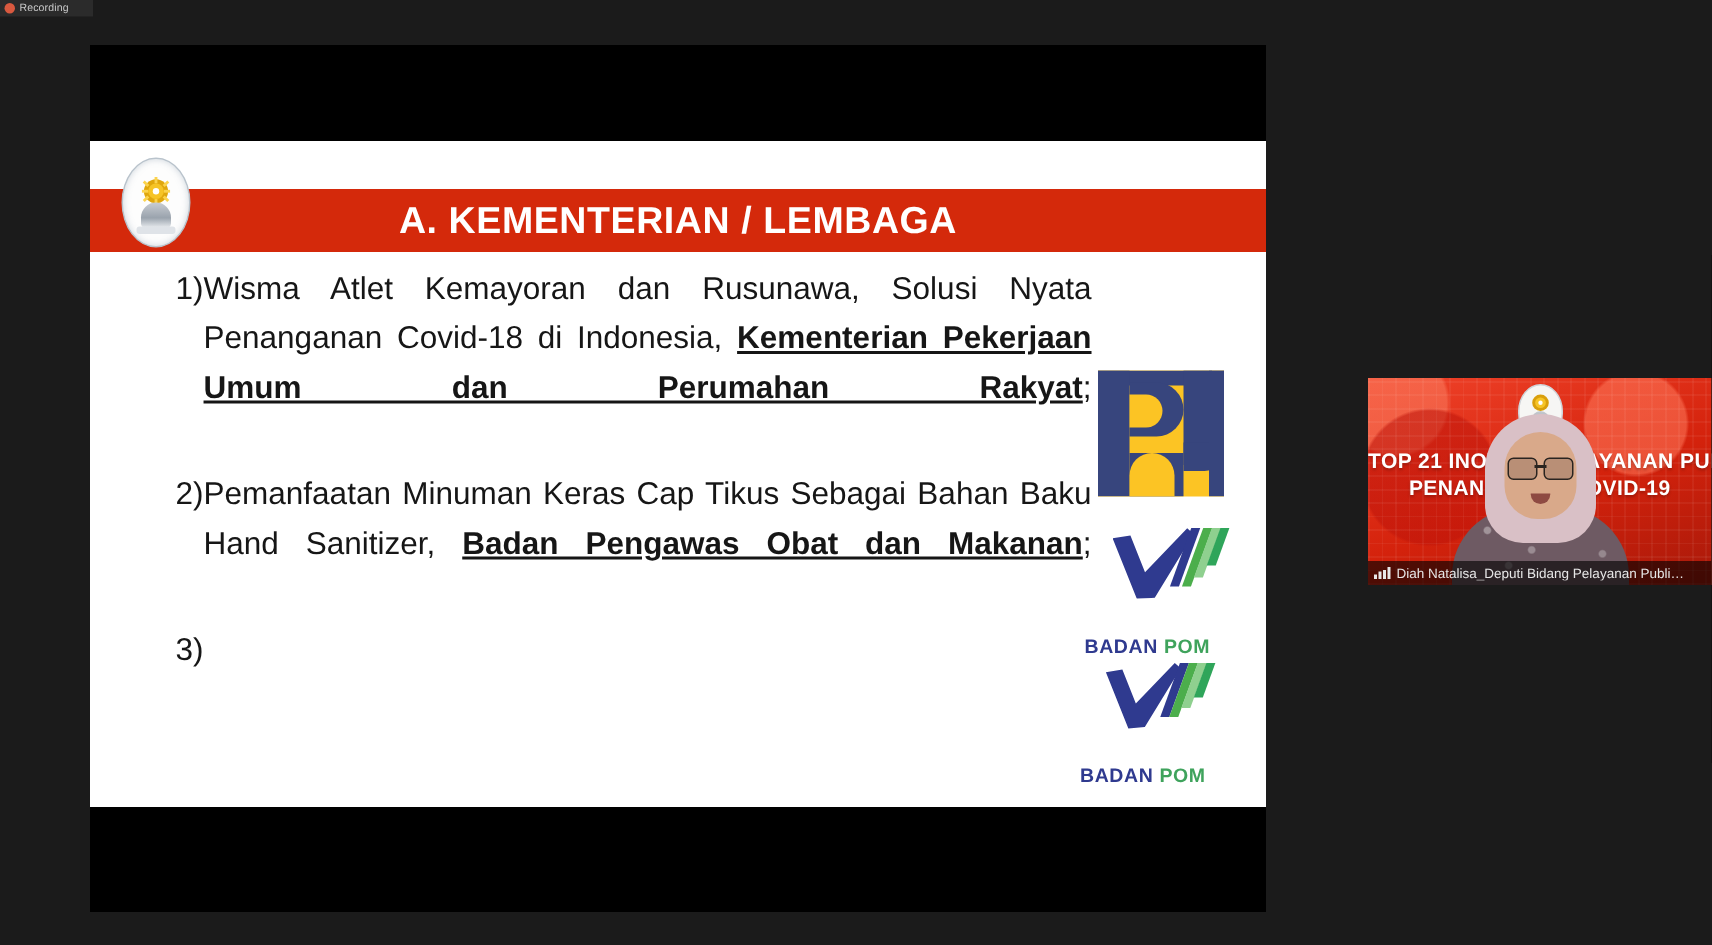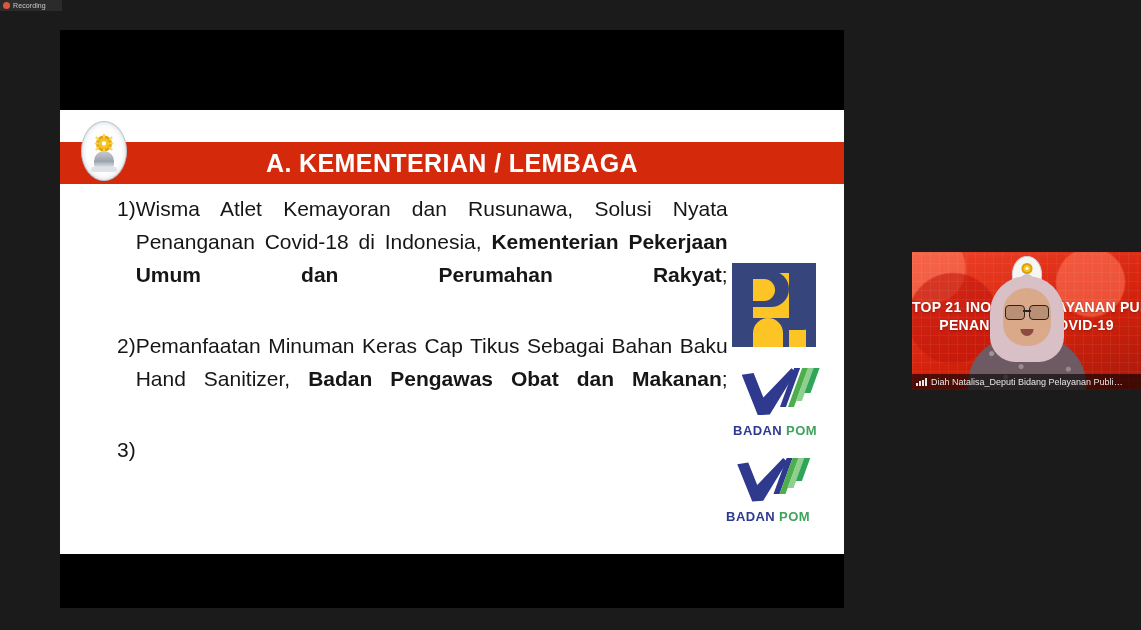--- a/index.html
+++ b/index.html
@@ -42,21 +42,21 @@
 
   
   #share-stage {
     position: absolute;
     left: 60px; top: 30px;
     width: 784px; height: 578px;
     background: #000;
   }
   #slide {
     position: absolute;
-    left: 0; top: 80px;
+    left: 0; top: 64px;
     width: 784px; height: 444px;
     background: #ffffff;
     overflow: hidden;
   }
 
   
   #title-banner {
     position: absolute;
     left: 0; top: 32px;
     width: 784px; height: 42px;
@@ -129,21 +129,21 @@
     white-space: nowrap;
   }
   .bullet-text {
     color: #161616;
     font-size: 21px;
     line-height: 33px;
     width: 592px;
     text-align: justify;
     text-justify: inter-word;
   }
-  .bullet-text b { font-weight: bold; }
+  .bullet-text b { font-weight: bold; text-decoration: underline; }
   
   .bullet-text::after {
     content: "";
     display: inline-block;
     width: 100%;
   }
 
   
   .slide-logo {
     position: absolute;
@@ -196,26 +196,25 @@
     width: 52%; height: 84%;
     background: #2f3a8f;
     clip-path: polygon(0% 14%, 22% 10%, 40% 62%, 92% 0%, 100% 8%, 52% 98%, 30% 100%);
   }
   .pom-stripe { position: absolute; width: 6%; height: 70%; top: 4%; }
   .pom-s1 { left: 62%; background: #2f3a8f; transform: skewX(-20deg); }
   .pom-s2 { left: 69%; background: #4cae4c; transform: skewX(-20deg); }
   .pom-s3 { left: 76%; background: #8fd08f; transform: skewX(-20deg); height: 58%; }
   .pom-s4 { left: 83%; background: #2fa55a; transform: skewX(-20deg); height: 45%; }
   .pom-word {
-    text-align: center;
     font-size: 13px;
     font-weight: bold;
     letter-spacing: .4px;
     white-space: nowrap;
-    margin-top: 1px;
+    margin-top: 17px;
   }
   .pom-word .b { color: #2f3a8f; }
   .pom-word .g { color: #3fa35c; }
 
   
   #video-tile {
     position: absolute;
     left: 912px; top: 252px;
     width: 229px; height: 138px;
     background: #e0341b;

